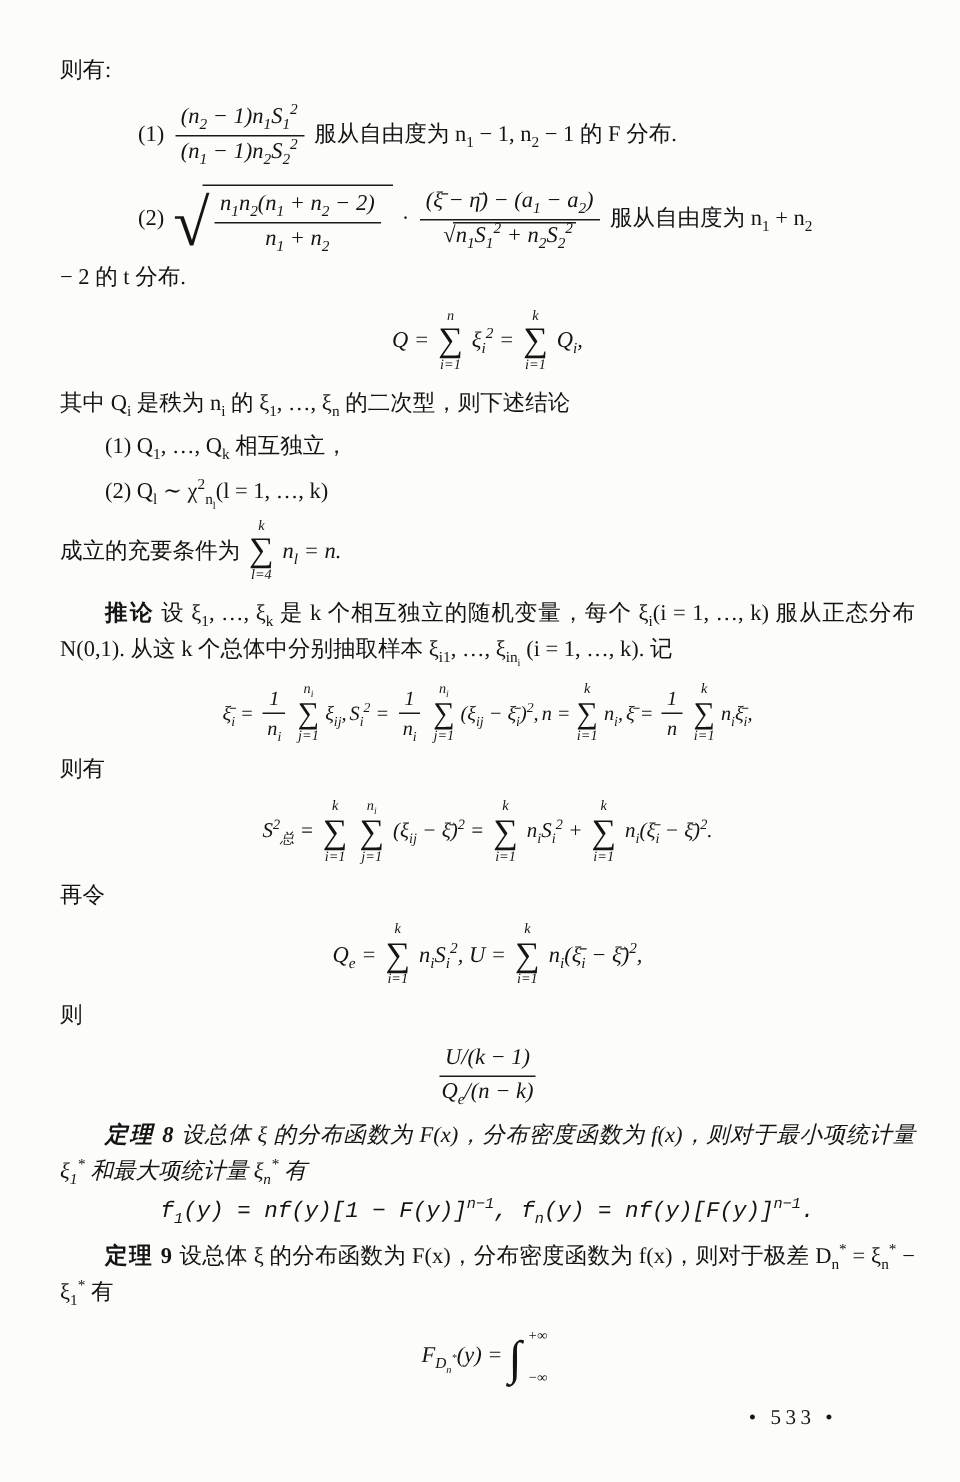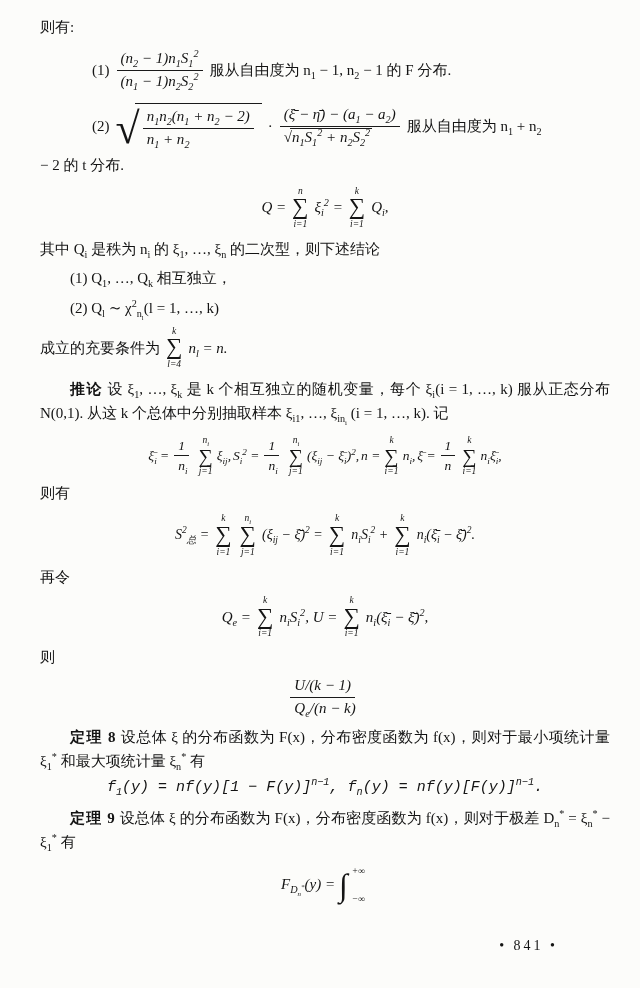--- a/index.html
+++ b/index.html
@@ -2,31 +2,31 @@
 <html><head>
 <meta charset="utf-8">
 <style>
   html,body{margin:0;padding:0;background:#ffffff;}
   .page{
     position:relative;width:640px;height:988px;overflow:hidden;
     background:#fcfcfa;color:#141414;
     font-family:"Liberation Serif","DejaVu Serif",serif;
     font-size:15px;line-height:1.62;
   }
-  .content{padding:10px 30px 0 40px;}
+  .content{padding:10px 30px 0 40px;margin-top:20px;}
   p{margin:0;}
   .para{margin-top:5px;text-align:justify;}
   .ind{text-indent:2em;}
   .bold{font-weight:bold;letter-spacing:1px;}
   
   .eq{display:flex;align-items:center;justify-content:center;gap:4px;font-style:italic;margin:6px 0;}
   .eq .t{font-style:normal;}
   .eq-left{justify-content:flex-start;padding-left:52px;}
   
-  .frac{display:inline-flex;flex-direction:column;align-items:flex-start;text-align:center;line-height:1.3;margin:0 3px;vertical-align:middle;}
+  .frac{display:inline-flex;flex-direction:column;align-items:center;text-align:center;line-height:1.3;margin:0 3px;vertical-align:middle;}
   .frac .num{border-bottom:1.3px solid #1a1a1a;padding:0 4px 1px;}
   .frac .den{padding:1px 4px 0;}
   
   .sum{display:inline-flex;flex-direction:column;align-items:center;line-height:1;margin:0 2px;vertical-align:middle;}
   .sum .lim{font-size:9.5px;line-height:1.1;font-style:italic;}
   .sum .sig{font-size:23px;line-height:.9;font-style:normal;padding:1px 0;}
   .sum-sm .sig{font-size:20px;}
   
   .sqrt{display:inline-flex;align-items:stretch;margin:0 2px;}
   .sqrt .sign{display:flex;align-items:flex-end;font-size:44px;line-height:.92;font-style:normal;margin-right:-5px;}
@@ -211,21 +211,21 @@
 
     <p class="para">则</p>
 
     <div class="eq" style="margin:7px 0;">
       <span class="frac">
         <span class="num">U/(k − 1)</span>
         <span class="den">Q<sub>e</sub>/(n − k)</span>
       </span>
     </div>
 
-    <p class="para ind" style="margin-top:6px;">
+    <p class="para ind" style="margin-top:6px;font-style:italic;">
       <span class="bold">定理 8</span>
       <span>设总体 ξ 的分布函数为 F(x)，分布密度函数为 f(x)，则对于最小项统计量 ξ<sub>1</sub><sup>*</sup> 和最大项统计量 ξ<sub>n</sub><sup>*</sup> 有</span>
     </p>
     <div class="eq" style="margin:2px 0 0;font-family:Liberation Mono, monospace;">
       <span>f<sub>1</sub>(y) = nf(y)[1 − F(y)]<sup>n−1</sup>, f<sub>n</sub>(y) = nf(y)[F(y)]<sup>n−1</sup>.</span>
     </div>
 
     <p class="para ind" style="margin-top:6px;">
       <span class="bold">定理 9</span>
       <span>设总体 ξ 的分布函数为 F(x)，分布密度函数为 f(x)，则对于极差 D<sub>n</sub><sup>*</sup> = ξ<sub>n</sub><sup>*</sup> − ξ<sub>1</sub><sup>*</sup> 有</span>
@@ -234,14 +234,14 @@
       <span>F<sub>D<sub>n</sub><sup>*</sup></sub>(y) =</span>
       <span class="intg">∫</span>
       <span class="intlims">
         <span>+∞</span>
         <span>−∞</span>
       </span>
     </div>
 
   </div>
 
-  <div class="footer">• 841 •</div>
+  <div class="footer">• 533 •</div>
 </div>
 
 </body></html>

